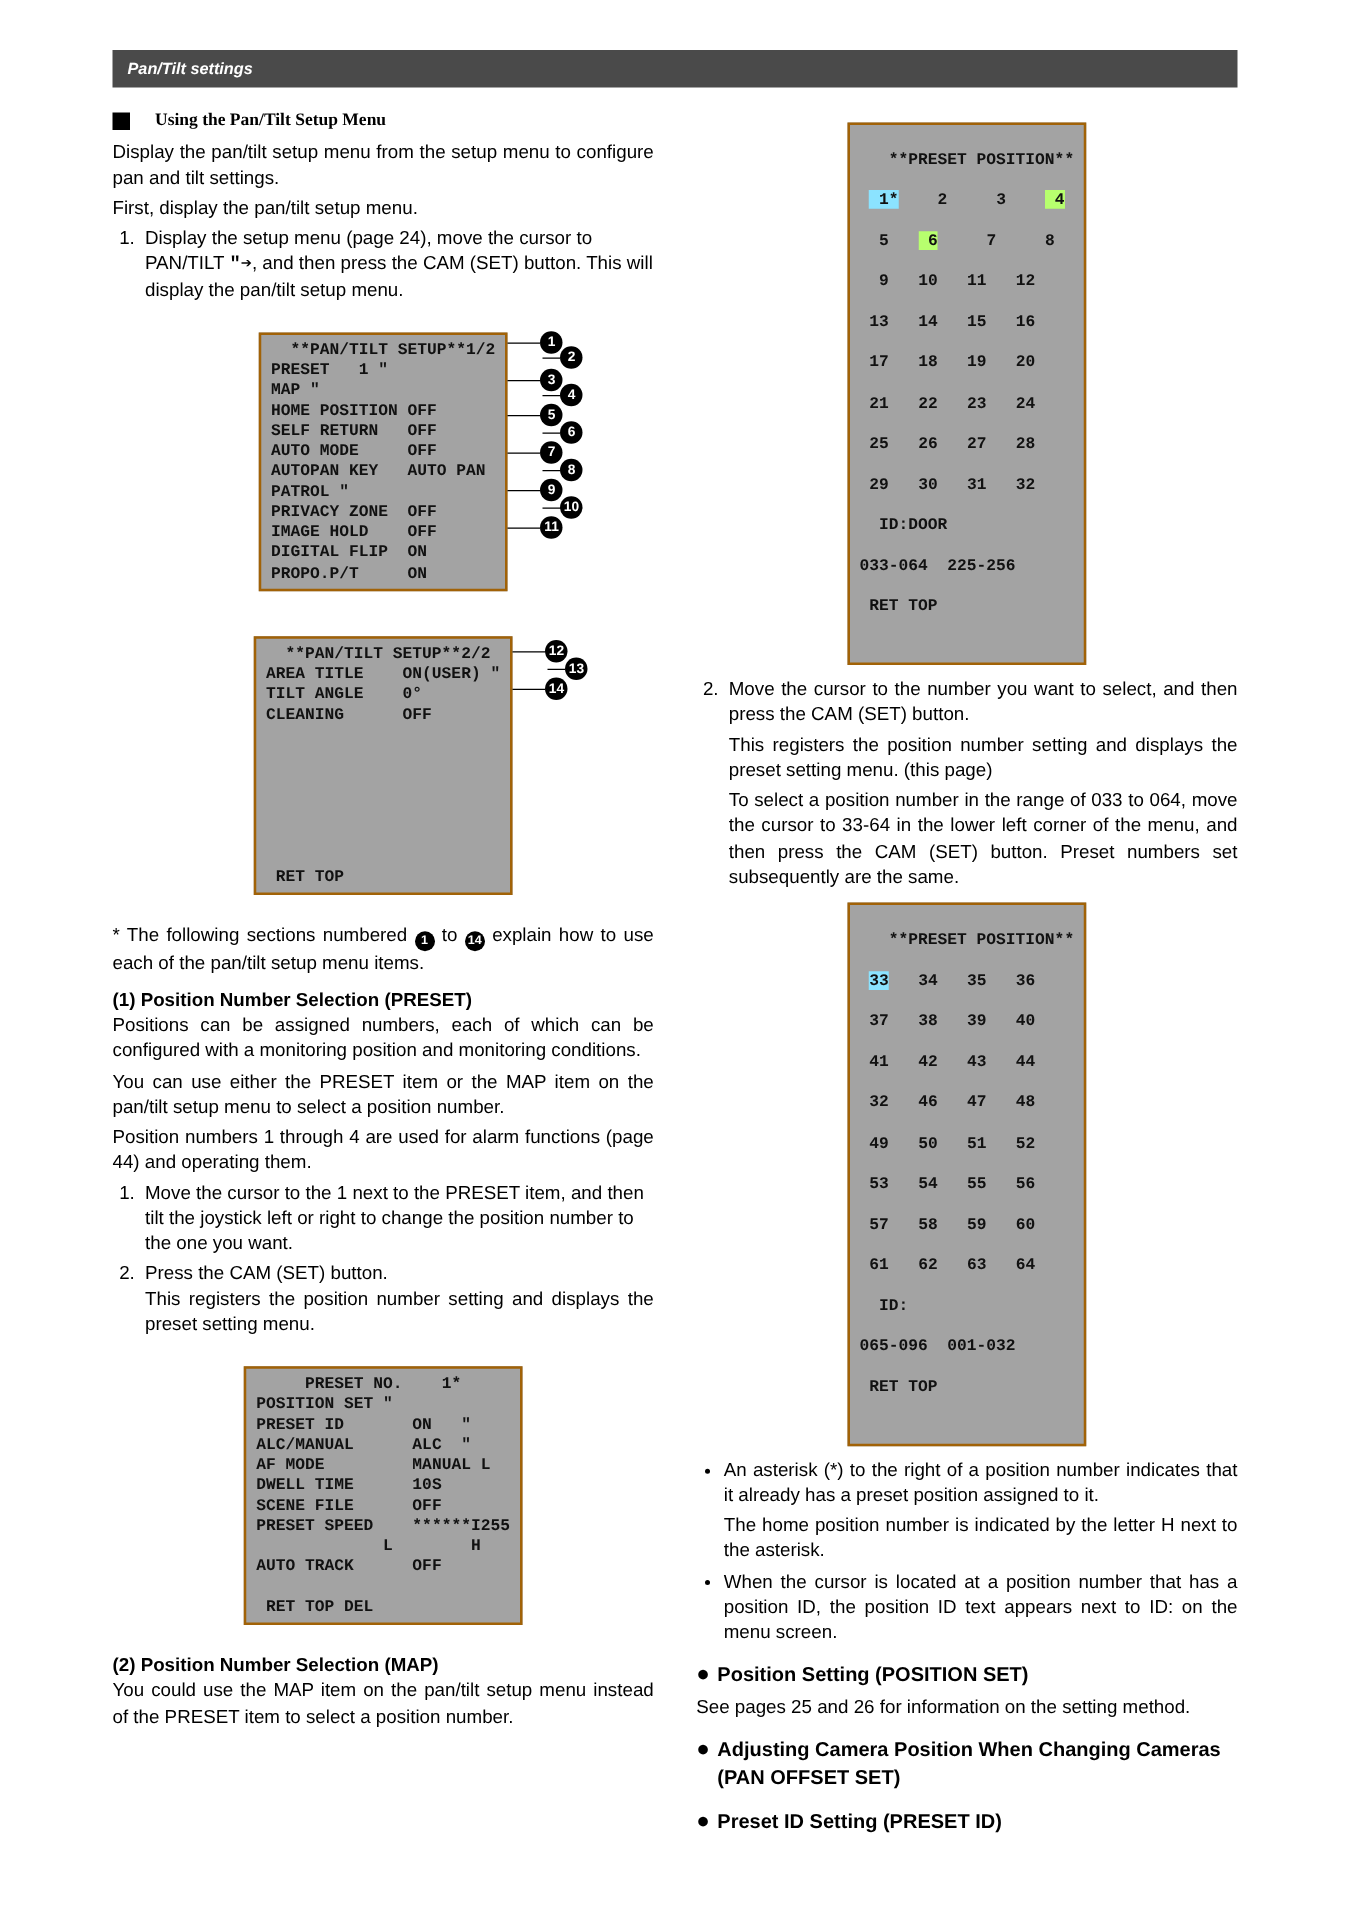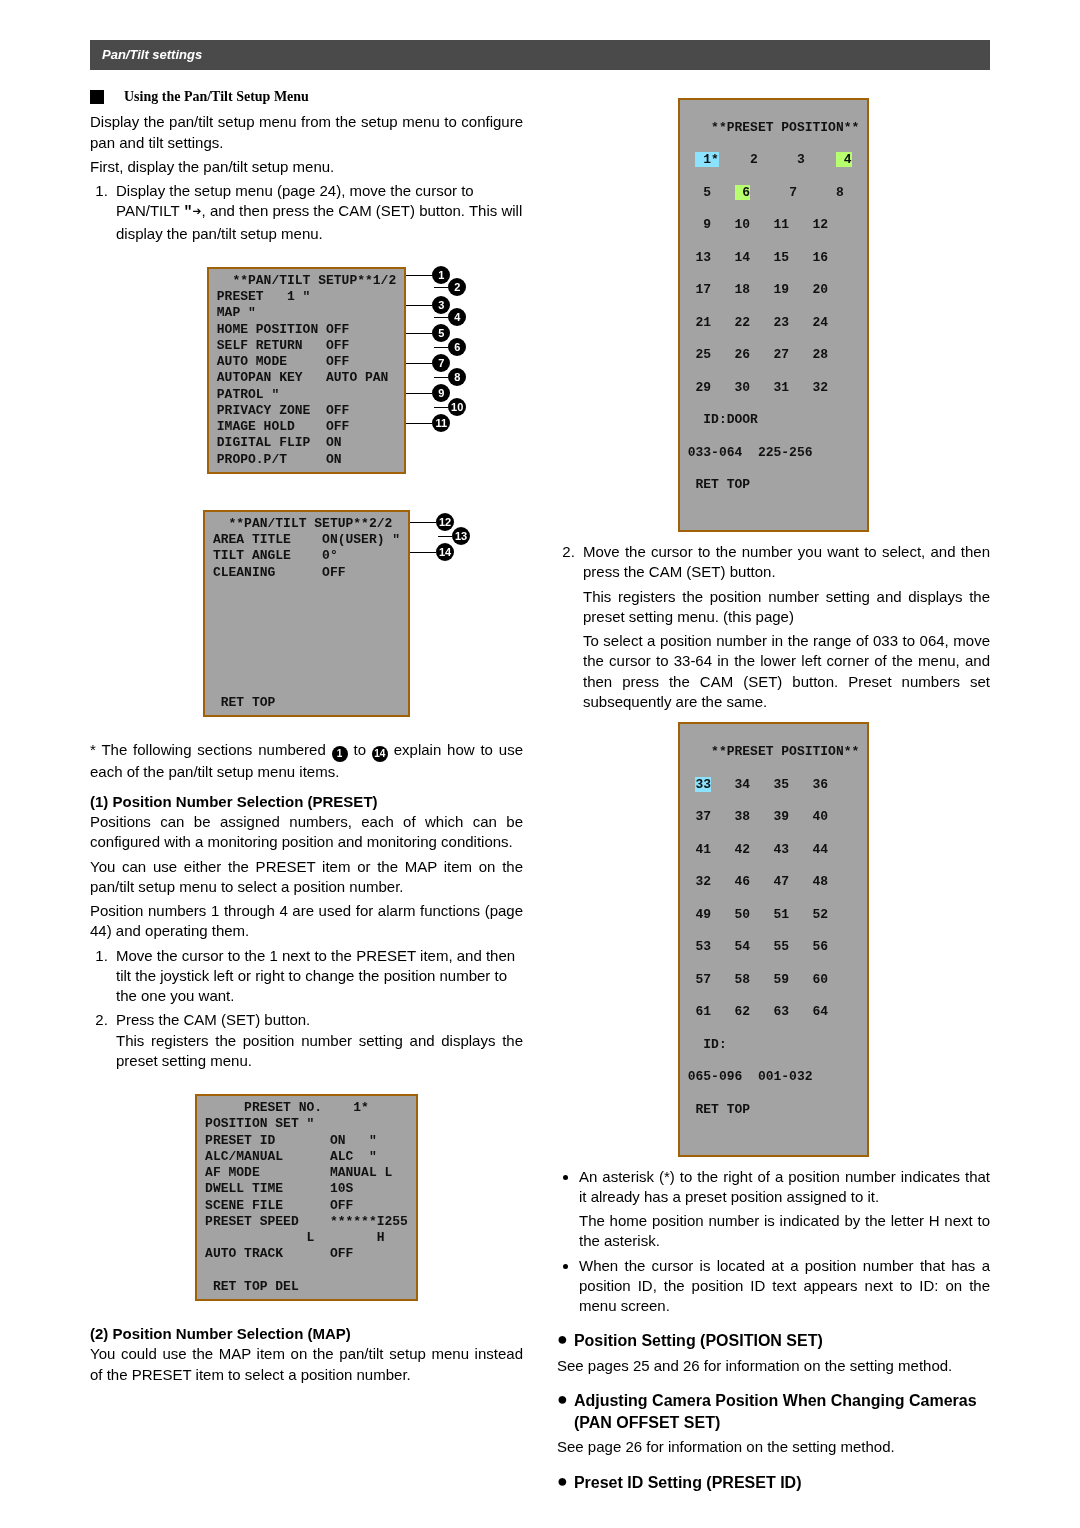--- a/index.html
+++ b/index.html
@@ -324,21 +324,20 @@
       <h3 class="sub">
         <span class="black-dot">●</span>
         <span>Position Setting (POSITION SET)</span>
       </h3>
       <div class="para">See pages 25 and 26 for information on the setting method.</div>
 
       <h3 class="sub">
         <span class="black-dot">●</span>
         <span>Adjusting Camera Position When Changing Cameras (PAN OFFSET SET)</span>
       </h3>
-      <div class="para">See page 26 for information on the setting method.</div>
 
       <h3 class="sub">
         <span class="black-dot">●</span>
         <span>Preset ID Setting (PRESET ID)</span>
       </h3>
 
     </div>
   </div>
 
 </div>

